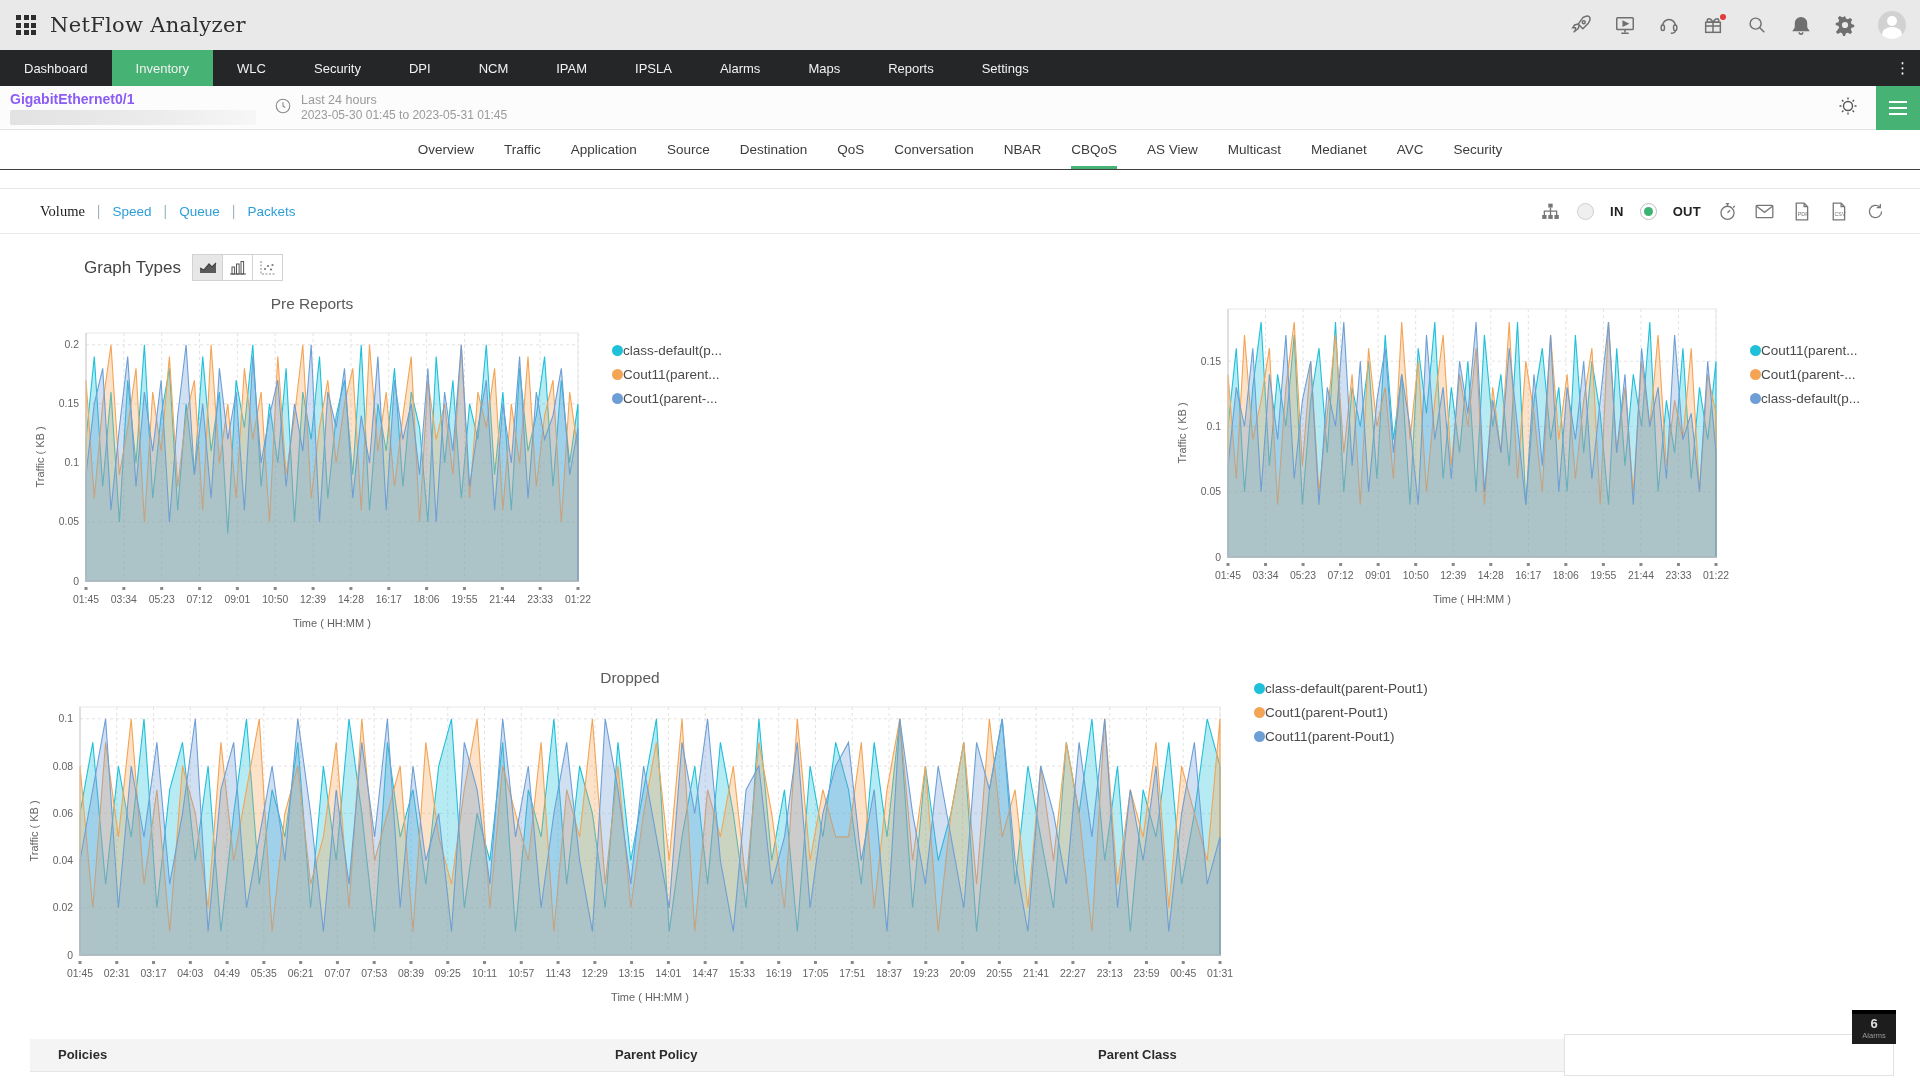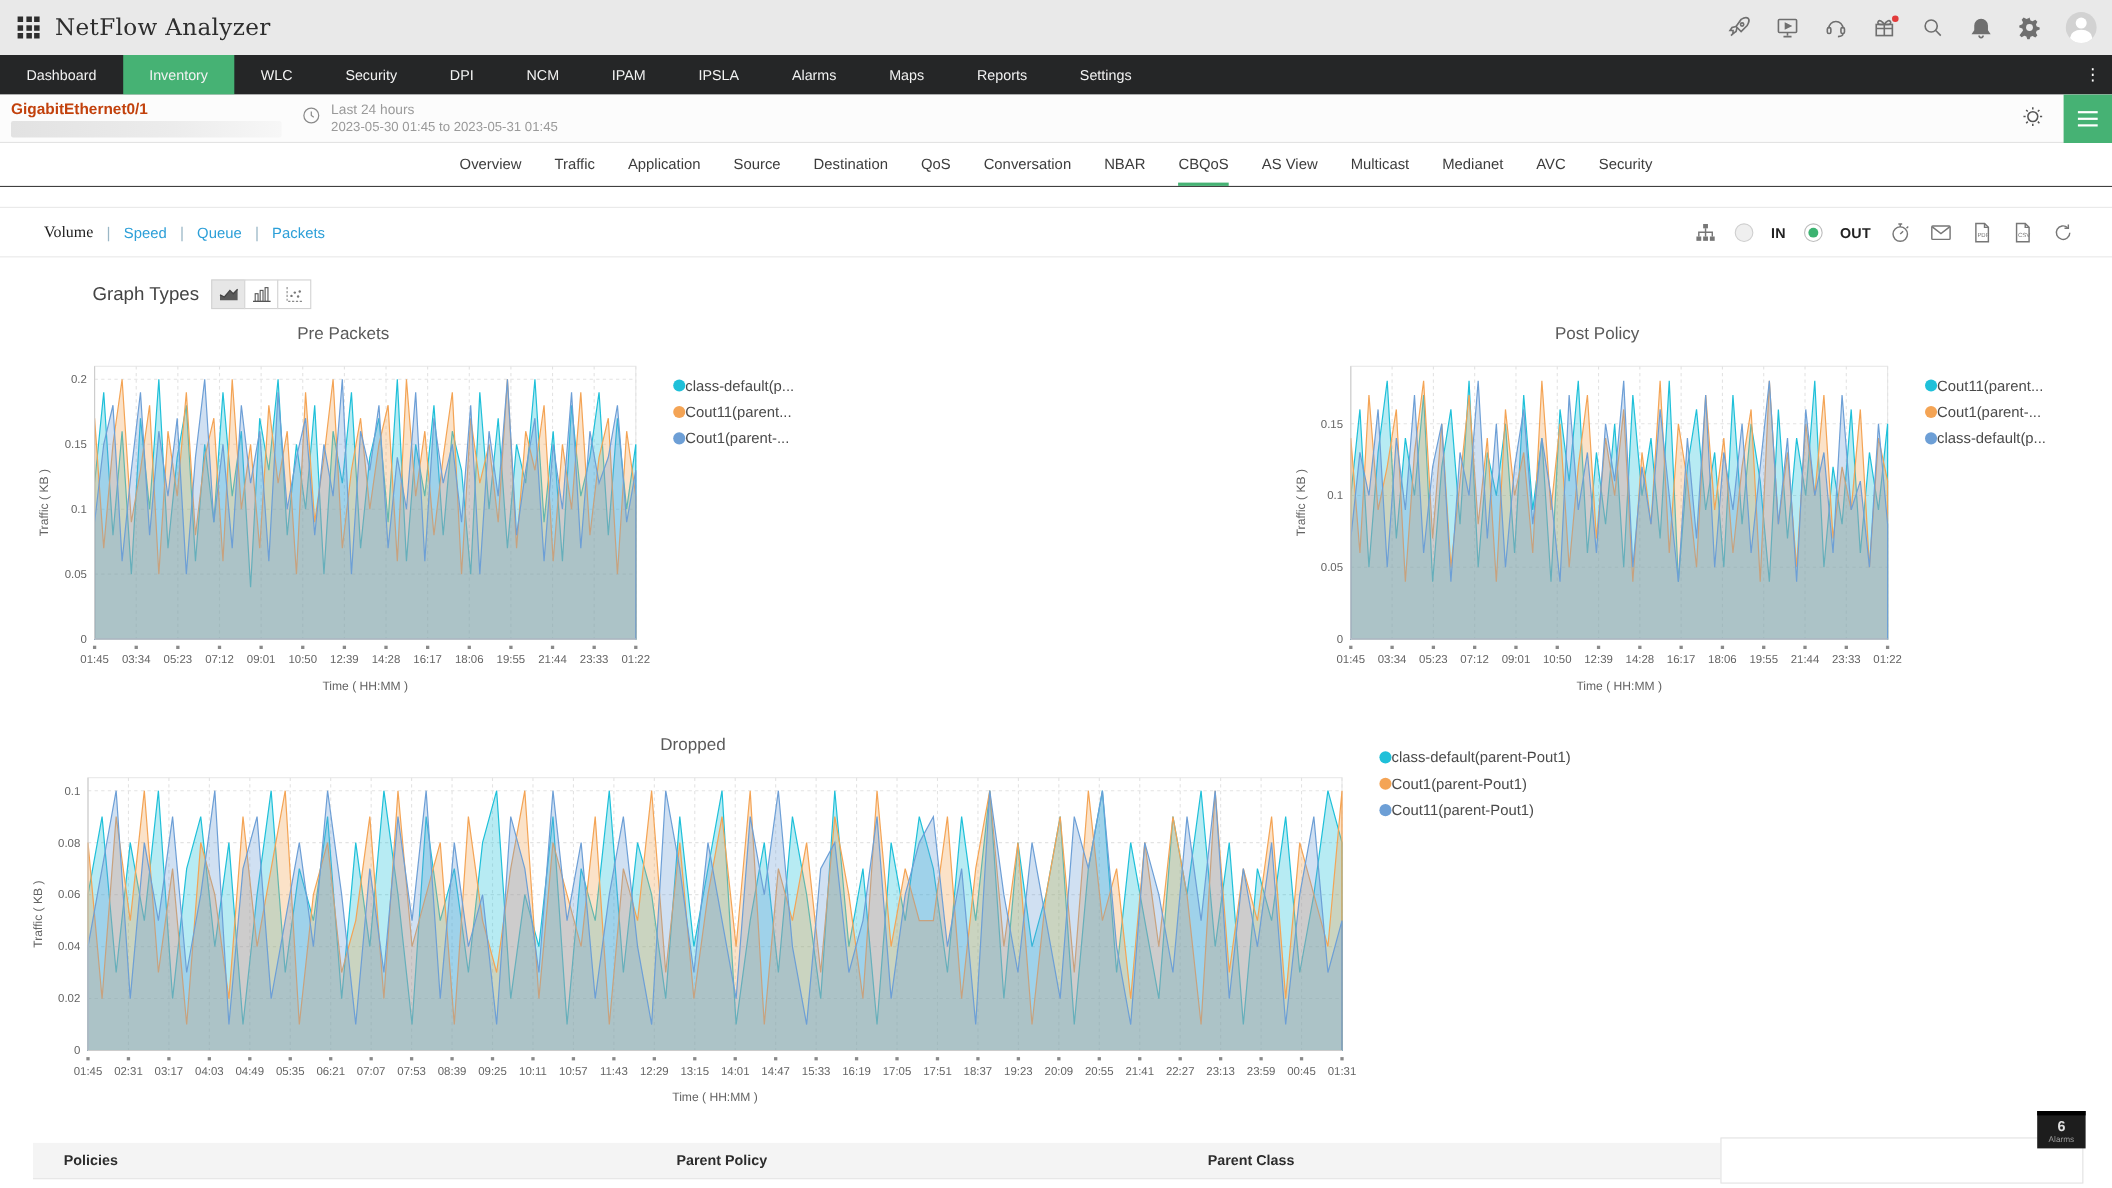--- a/index.html
+++ b/index.html
@@ -26,21 +26,21 @@
   
   .navbar { height:36px; background:#252627; display:flex; align-items:stretch; color:#fff; position:relative; }
   .nav-item { display:flex; align-items:center; padding:0 24px; font-size:13px; color:#f2f2f2; cursor:pointer; }
   .nav-item.active { background:#46b274; }
   .nav-dots { position:absolute; right:10px; top:0; height:36px; display:flex; align-items:center;
               color:#fff; font-size:15px; letter-spacing:0; cursor:pointer; }
 
   
   .subheader { height:44px; background:#fcfcfc; border-bottom:1px solid #e3e3e3; display:flex; align-items:center; position:relative; }
   .iface-wrap { width:260px; padding-left:10px; }
-  .iface-name { font-size:14px; font-weight:bold; color:#c2410c; }
+  .iface-name { font-size:14px; font-weight:bold; color:#8b5cf6; }
   .iface-redact { margin-top:3px; height:15px; width:246px;
                   background:linear-gradient(90deg,#e2e2e2,#ececec 60%,#f7f7f7); border-radius:2px; }
   .timerange { display:flex; align-items:center; gap:9px; margin-left:14px; cursor:pointer; }
   .clock-icon svg { width:18px; height:18px; stroke:#8a8a8a; fill:none; stroke-width:1.5; }
   .timerange-text { font-size:12px; color:#9a9a9a; line-height:15px; }
   .timerange-text .t1 { font-size:12.5px; }
   .subheader-right { position:absolute; right:0; top:0; height:44px; display:flex; align-items:center; }
   .bulb-icon { margin-right:16px; cursor:pointer; }
   .bulb-icon svg { width:24px; height:24px; stroke:#555; fill:none; stroke-width:1.4; }
   .hamburger-btn { width:44px; height:44px; background:#46b274; display:flex; flex-direction:column;
@@ -332,21 +332,21 @@
             <circle cx="12" cy="9.5" r="1.1" fill="#777"></circle>
             <circle cx="13.5" cy="5" r="1.1" fill="#777"></circle>
           </svg>
       </div>
     </div>
   </div>
 
   <div class="charts-row">
     <div class="chart-block" id="chart-block-0">
         <div class="chart-col">
-          <div class="chart-title" style="width: 564px;">Pre Packets</div>
+          <div class="chart-title" style="width: 564px;">Pre Reports</div>
           <svg width="564" height="324" class="chart">
             <rect x="56" y="14" width="492" height="248" fill="#ffffff" stroke="#e8e8e8"></rect>
             <line x1="93.84615384615384" y1="14" x2="93.84615384615384" y2="262" stroke="#e3e3e3" stroke-dasharray="3 3"></line>
             <line x1="131.69230769230768" y1="14" x2="131.69230769230768" y2="262" stroke="#e3e3e3" stroke-dasharray="3 3"></line>
             <line x1="169.53846153846155" y1="14" x2="169.53846153846155" y2="262" stroke="#e3e3e3" stroke-dasharray="3 3"></line>
             <line x1="207.3846153846154" y1="14" x2="207.3846153846154" y2="262" stroke="#e3e3e3" stroke-dasharray="3 3"></line>
             <line x1="245.23076923076925" y1="14" x2="245.23076923076925" y2="262" stroke="#e3e3e3" stroke-dasharray="3 3"></line>
             <line x1="283.0769230769231" y1="14" x2="283.0769230769231" y2="262" stroke="#e3e3e3" stroke-dasharray="3 3"></line>
             <line x1="320.9230769230769" y1="14" x2="320.9230769230769" y2="262" stroke="#e3e3e3" stroke-dasharray="3 3"></line>
             <line x1="358.7692307692308" y1="14" x2="358.7692307692308" y2="262" stroke="#e3e3e3" stroke-dasharray="3 3"></line>
@@ -411,21 +411,20 @@
             <span class="lbl">Cout11(parent...</span>
           </li>
           <li>
             <span class="dot" style="background: rgb(109, 159, 214);"></span>
             <span class="lbl">Cout1(parent-...</span>
           </li>
         </ul>
       </div>
     <div class="chart-block" id="chart-block-1">
         <div class="chart-col">
-          <div class="chart-title" style="width: 560px;">Post Policy</div>
           <svg width="560" height="324" class="chart">
             <rect x="56" y="14" width="488" height="248" fill="#ffffff" stroke="#e8e8e8"></rect>
             <line x1="93.53846153846155" y1="14" x2="93.53846153846155" y2="262" stroke="#e3e3e3" stroke-dasharray="3 3"></line>
             <line x1="131.0769230769231" y1="14" x2="131.0769230769231" y2="262" stroke="#e3e3e3" stroke-dasharray="3 3"></line>
             <line x1="168.61538461538464" y1="14" x2="168.61538461538464" y2="262" stroke="#e3e3e3" stroke-dasharray="3 3"></line>
             <line x1="206.15384615384616" y1="14" x2="206.15384615384616" y2="262" stroke="#e3e3e3" stroke-dasharray="3 3"></line>
             <line x1="243.6923076923077" y1="14" x2="243.6923076923077" y2="262" stroke="#e3e3e3" stroke-dasharray="3 3"></line>
             <line x1="281.2307692307693" y1="14" x2="281.2307692307693" y2="262" stroke="#e3e3e3" stroke-dasharray="3 3"></line>
             <line x1="318.7692307692308" y1="14" x2="318.7692307692308" y2="262" stroke="#e3e3e3" stroke-dasharray="3 3"></line>
             <line x1="356.3076923076923" y1="14" x2="356.3076923076923" y2="262" stroke="#e3e3e3" stroke-dasharray="3 3"></line>

